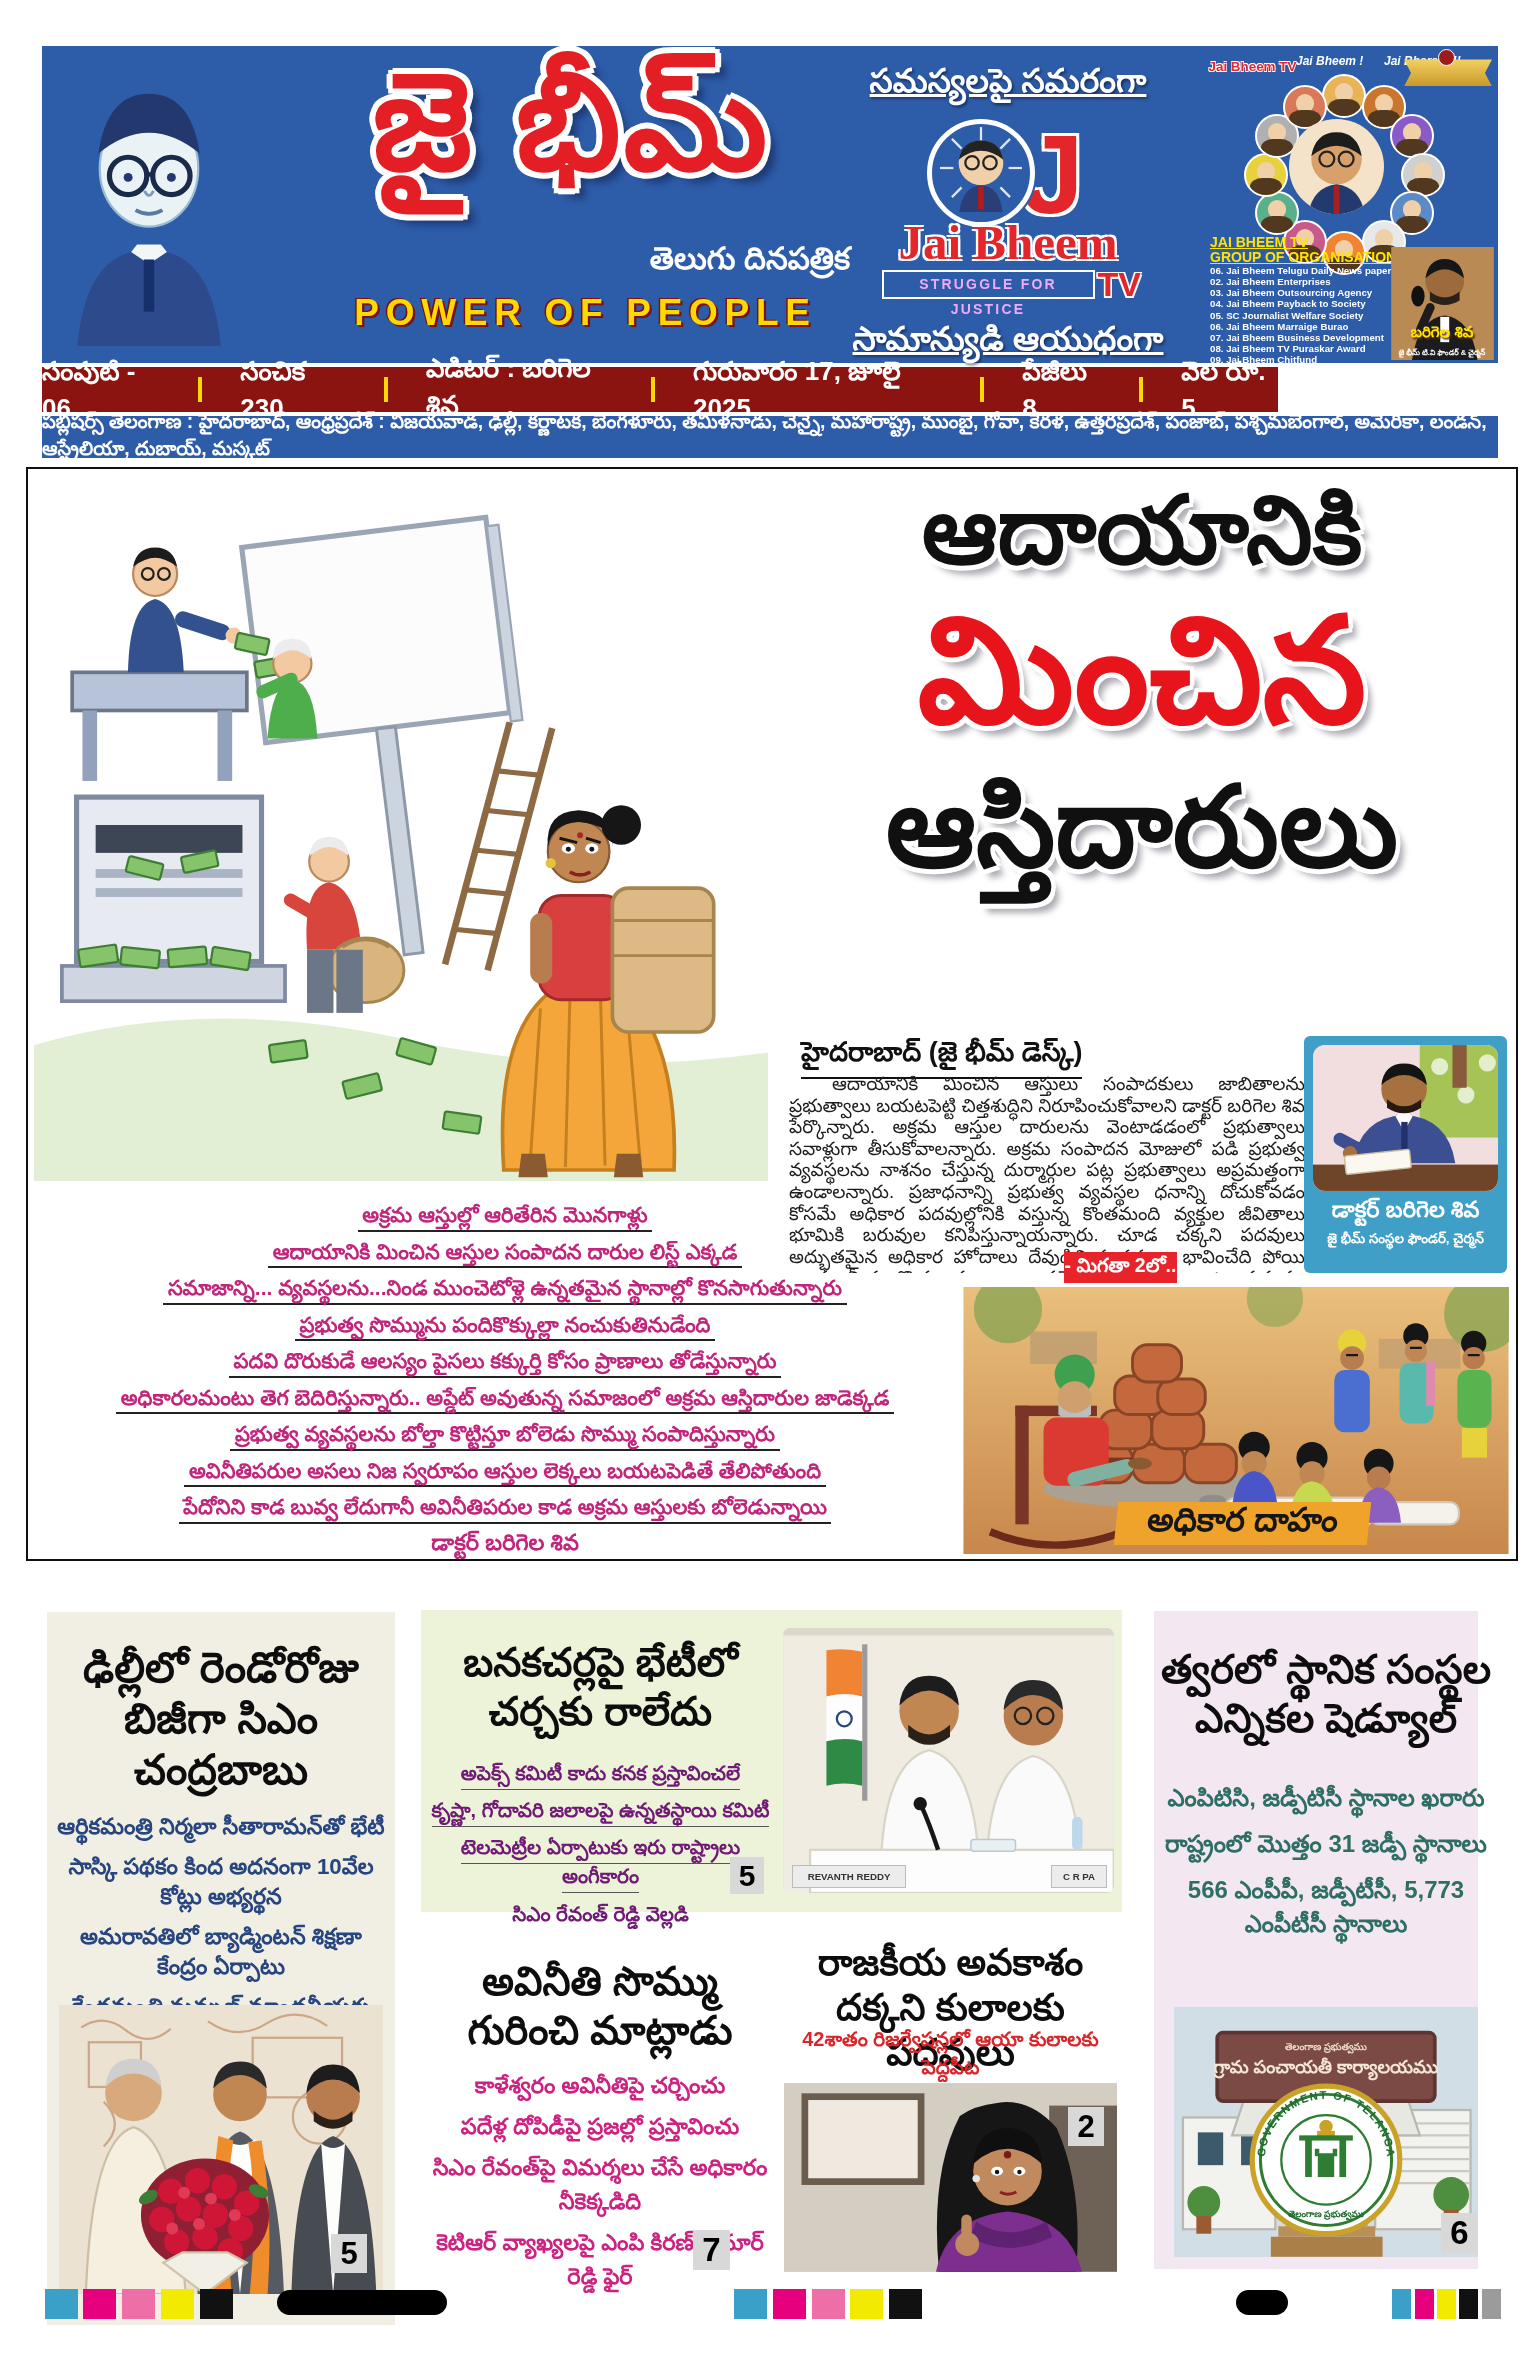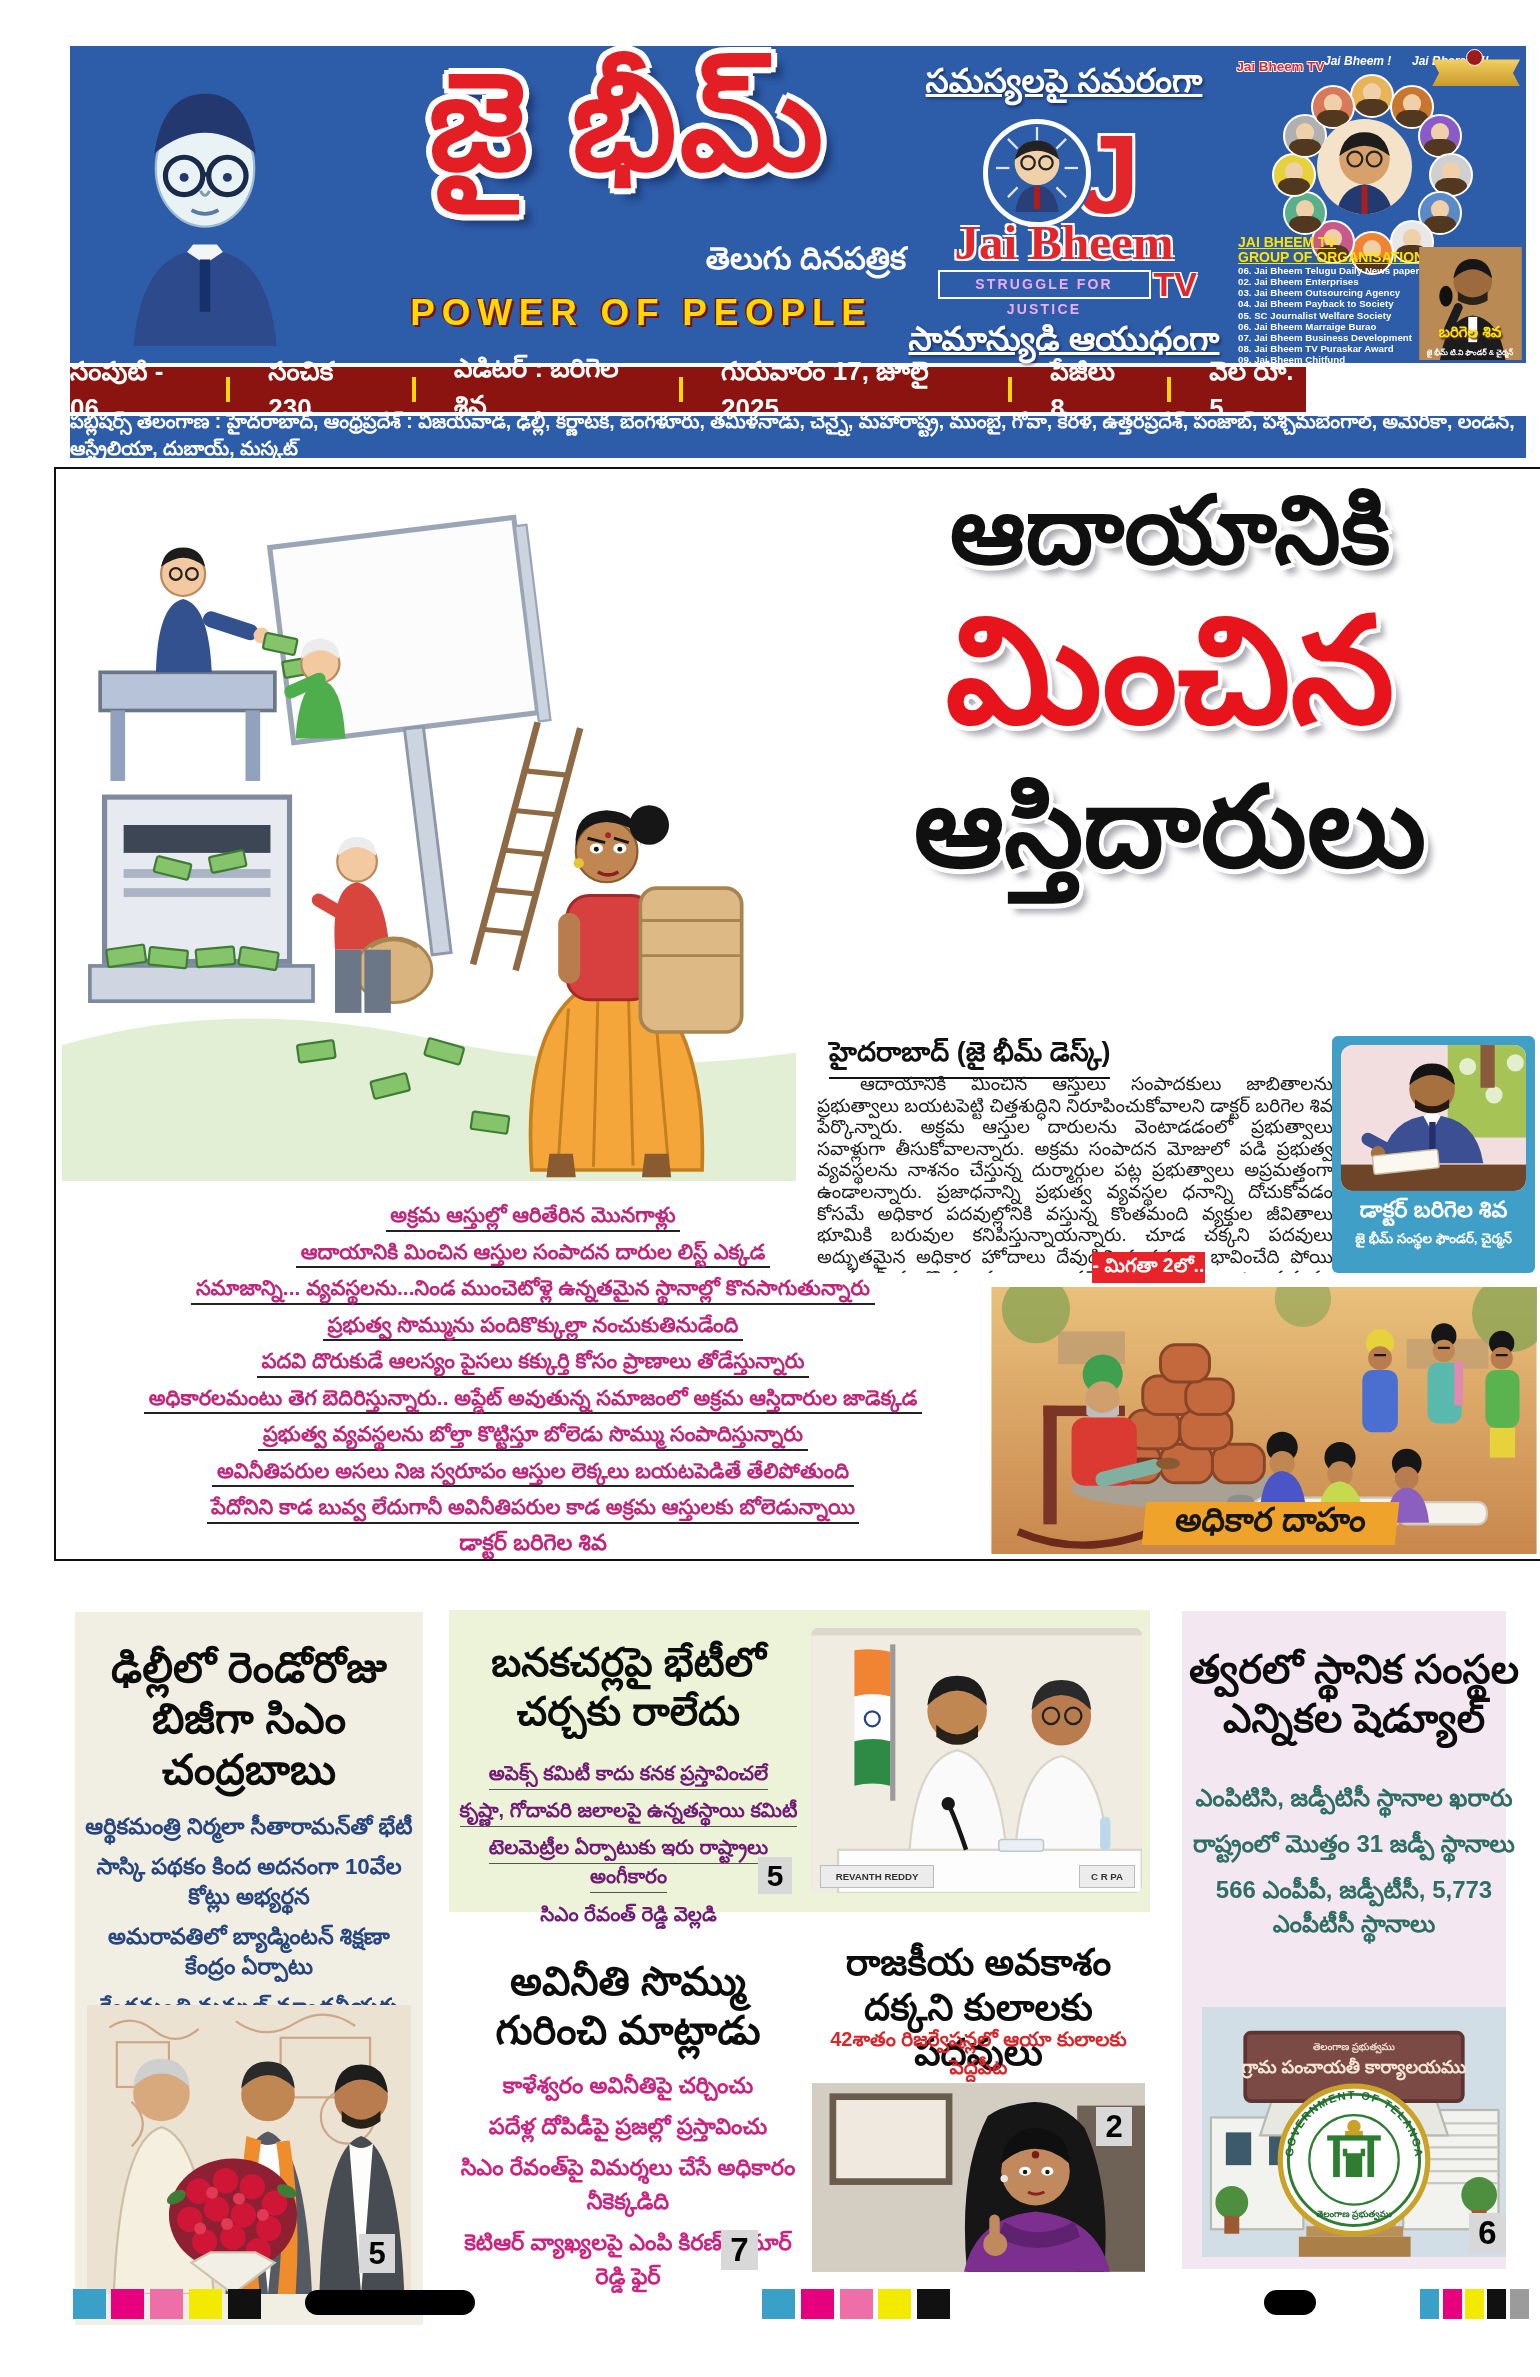--- a/index.html
+++ b/index.html
@@ -1,18 +1,18 @@
 <!DOCTYPE html>
 <html style="font-size:12px"><head>
 <meta charset="utf-8">
 <style>
   html,body{margin:0;padding:0;background:#fff;}
   .page{position:relative;width:1541px;height:2377px;background:#fff;overflow:hidden;
         font-family:"Liberation Sans","DejaVu Sans",sans-serif;}
-  .abs{position:absolute;margin-left:28px;}
+  .abs{position:absolute;}
   
   .masthead{left:42px;top:46px;width:1456px;height:317px;background:#2d5ca8;}
   .np-title{left:209px;top:4.5px;width:641px;text-align:center;font-size:136px;font-weight:800;
     color:#e31e24;line-height:1.05;letter-spacing:3px;
     text-shadow:-4.5px -4.5px 0 #fff,4.5px -4.5px 0 #fff,-4.5px 4.5px 0 #fff,4.5px 4.5px 0 #fff,0 -6px 0 #fff,
       0 6px 0 #fff,-6px 0 0 #fff,6px 0 0 #fff,10.4px 10.4px 7.5px rgba(10,20,60,.45);}
   .np-sub{left:574px;top:195px;width:268px;text-align:center;font-size:31px;font-weight:700;color:#fff;}
   .np-tag{left:253px;top:246px;width:581px;text-align:center;font-size:37px;font-weight:800;
     letter-spacing:6.7px;color:#ffd800;text-shadow:2.2px 2.2px 0 #7a1010,-1.5px -1.5px 0 #7a1010;}
   .mh-center{left:787px;top:16.4px;width:358px;text-align:center;color:#fff;text-decoration:underline;}

